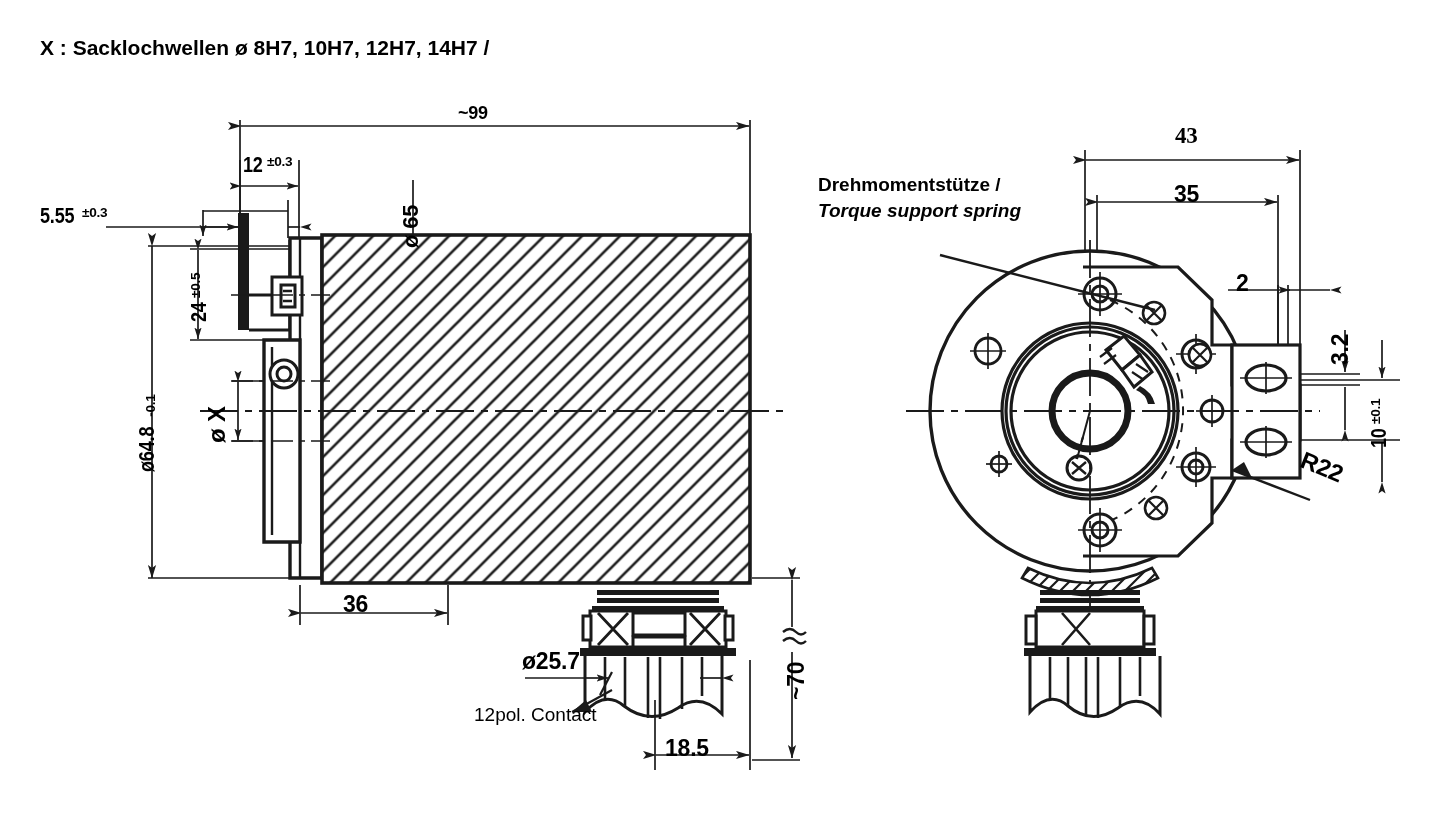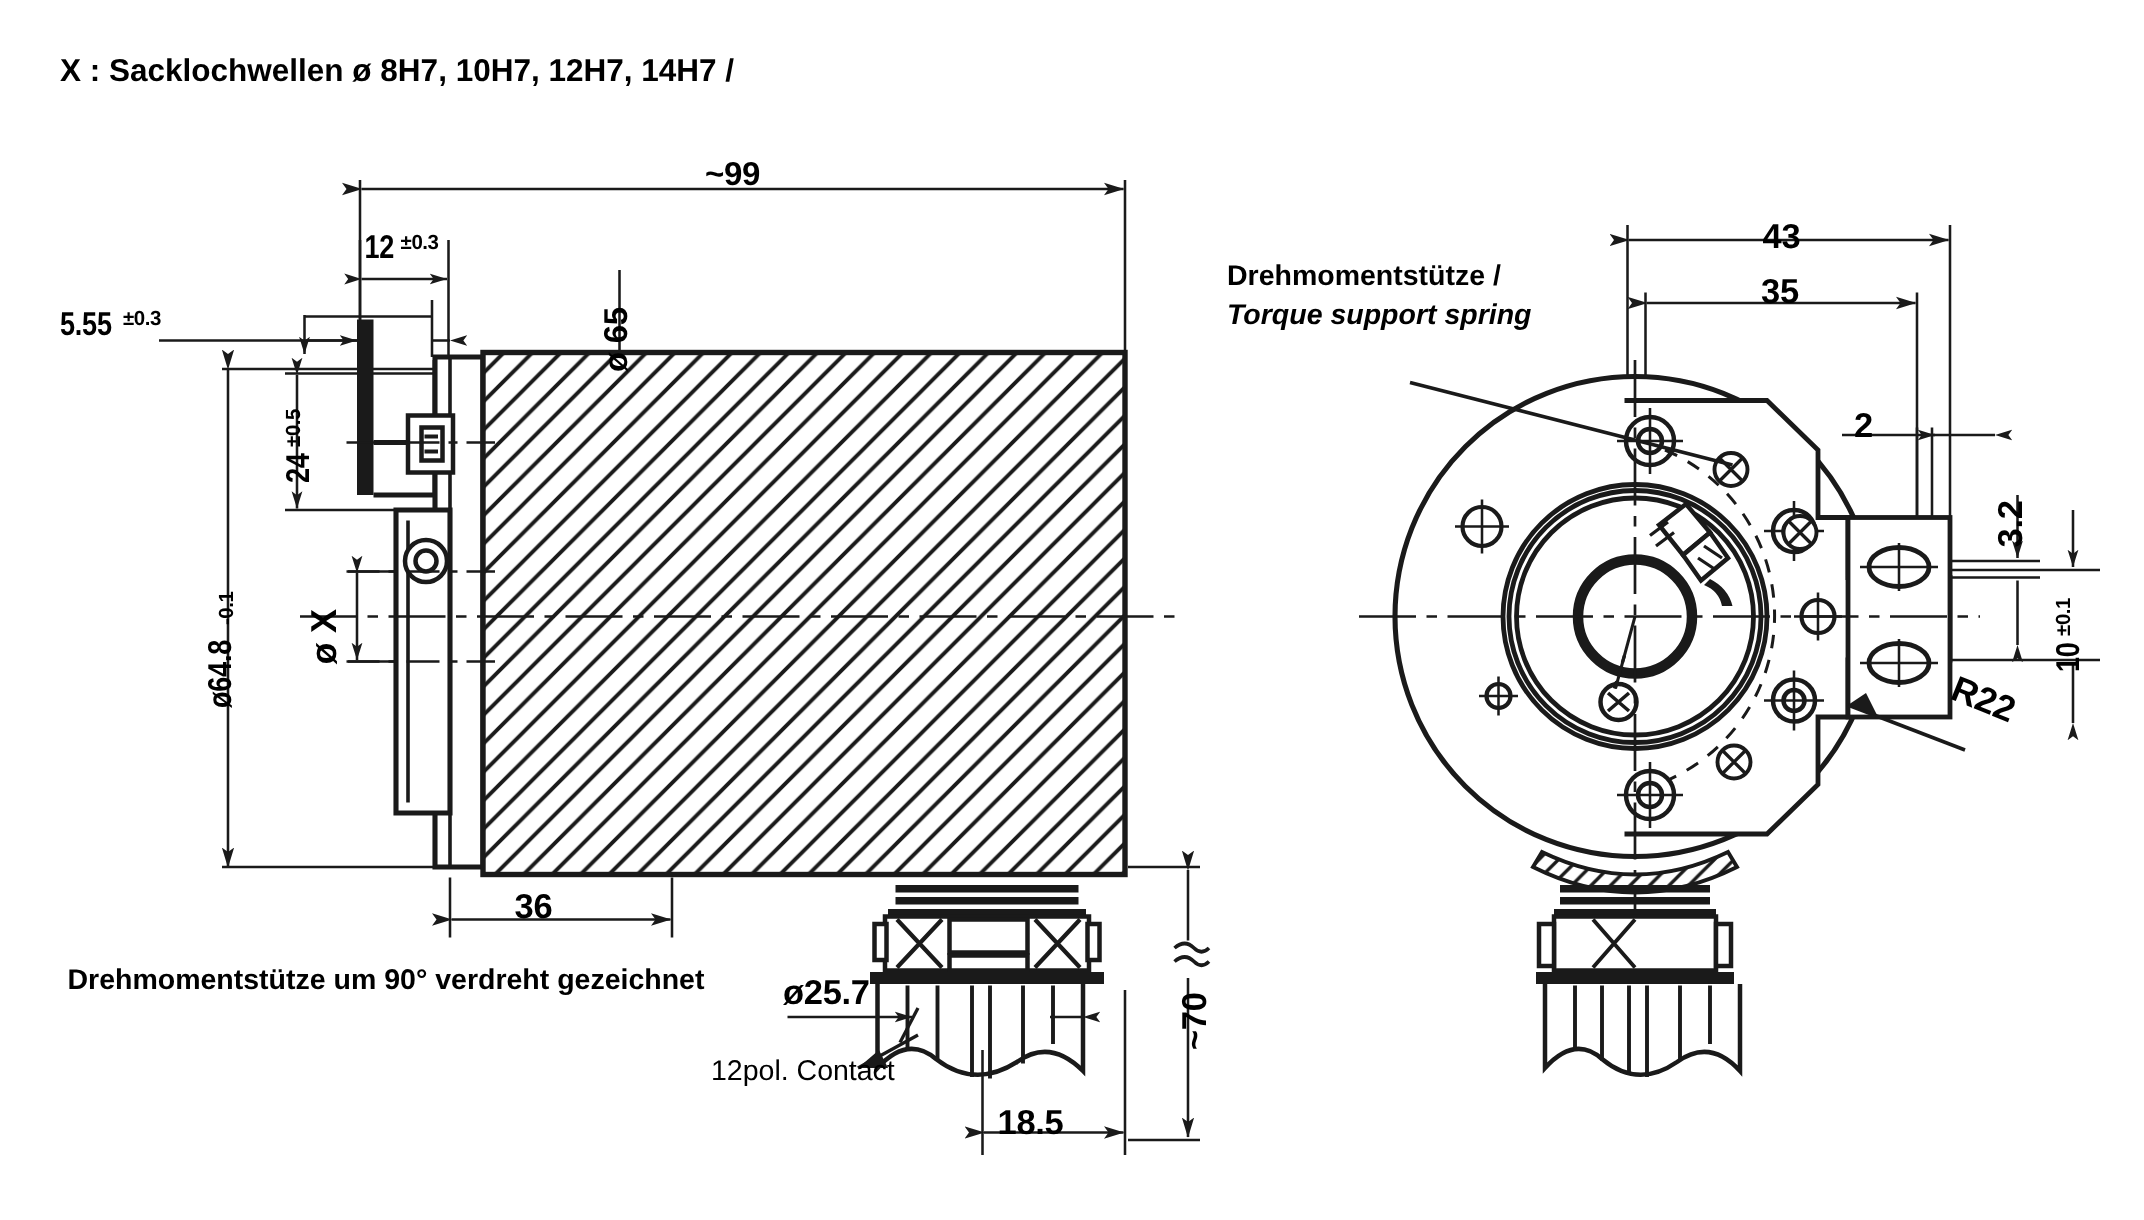--- a/index.html
+++ b/index.html
@@ -376,28 +376,27 @@
       <line x1="1098" y1="657" x2="1098" y2="718" stroke-width="2.6"></line>
       <line x1="1120" y1="657" x2="1120" y2="707" stroke-width="2.6"></line>
       <line x1="1140" y1="657" x2="1140" y2="696" stroke-width="2.6"></line>
     </g>
 
     </g>
   </svg>
 
   <div class="txt bold" style="left:40px;top:36px;font-size:21px;">X : Sacklochwellen ø 8H7, 10H7, 12H7, 14H7 /</div>
 
-  <div class="txt bold" style="left:45px;top:643px;font-size:19px;">Drehmomentstütze um 90° verdreht gezeichnet</div>
 
   <div class="txt bold" style="left:818px;top:174px;font-size:19px;">Drehmomentstütze /</div>
   <div class="txt ital" style="left:818px;top:200px;font-size:19px;font-style:italic;">Torque support spring</div>
 
   <div class="txt reg" style="left:430px;top:704px;font-size:19px;margin-left:44px;">12pol. Contact</div>
 
-  <div class="dim" style="left:470px;top:103px;font-size:22px;">~99</div>
+  <div class="dim" style="left:458px;top:103px;font-size:18px;">~99</div>
 
   <div class="dim" style="left:243px;top:152px;font-size:22px;">
     <span class="sq">12</span><span class="tol">±0.3</span>
   </div>
 
   <div class="dim" style="left:40px;top:203px;font-size:22px;">
     <span class="sq">5.55</span><span class="tol">±0.3</span>
   </div>
 
   <div class="dim rot90" style="left:186px;top:322px;font-size:22px;">
@@ -413,21 +412,21 @@
   <div class="dim rot90" style="left:203px;top:443px;font-size:24px;">ø X</div>
 
   <div class="dim" style="left:343px;top:591px;font-size:23px;">36</div>
 
   <div class="dim" style="left:522px;top:648px;font-size:23px;">ø25.7</div>
 
   <div class="dim" style="left:665px;top:735px;font-size:23px;text-align:right;">18.5</div>
 
   <div class="dim rot90" style="left:783px;top:700px;font-size:23px;">~70</div>
 
-  <div class="dim" style="left:1175px;top:144px;font-size:23px;">43</div>
+  <div class="dim" style="left:1175px;top:123px;font-size:23px;font-family:Liberation Serif, serif;">43</div>
 
   <div class="dim" style="left:1174px;top:181px;font-size:23px;">35</div>
 
   <div class="dim" style="left:1236px;top:270px;font-size:23px;">2</div>
 
   <div class="dim rot90" style="left:1327px;top:365px;font-size:23px;">3.2</div>
 
   <div class="dim rot90" style="left:1366px;top:448px;font-size:22px;">
     <span class="sq">10</span><span class="tol">±0.1</span>
   </div>

